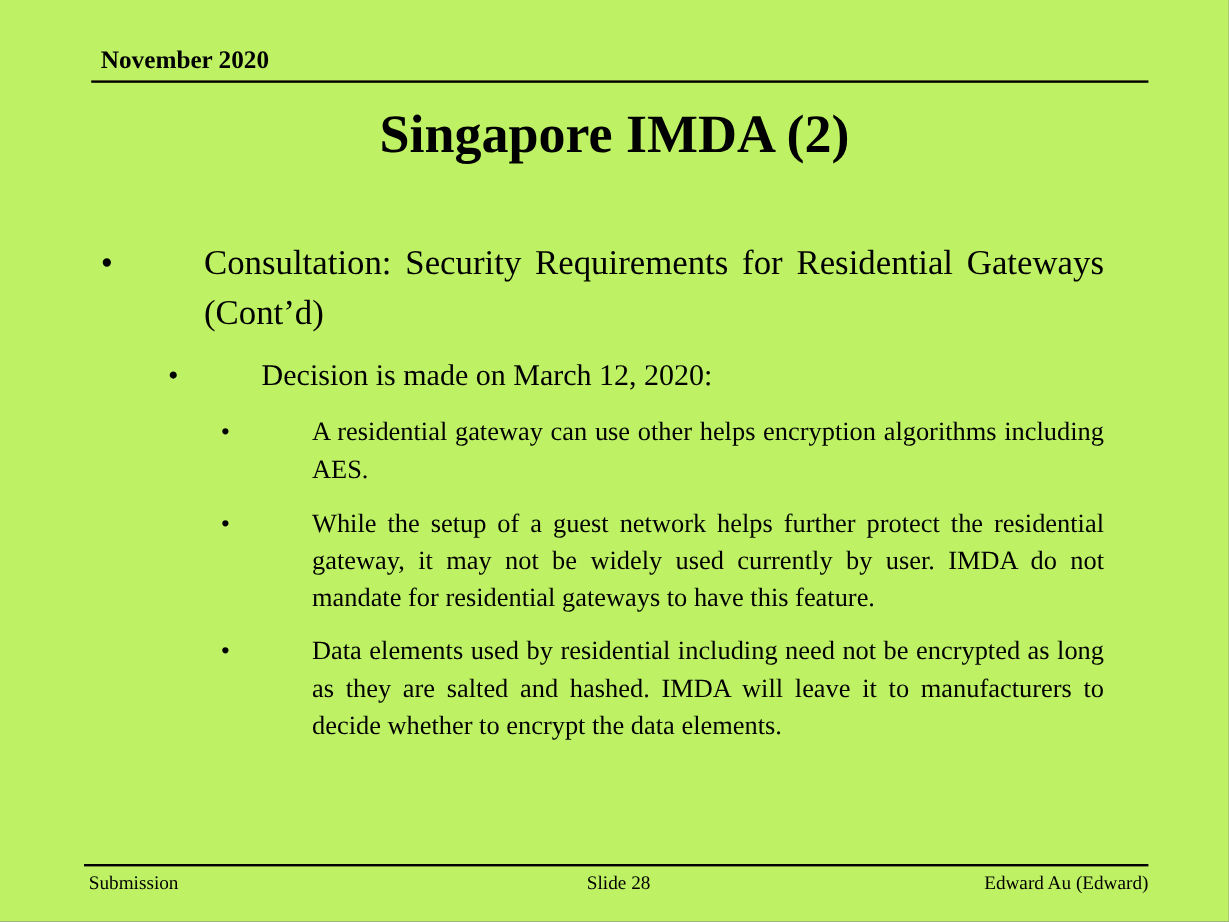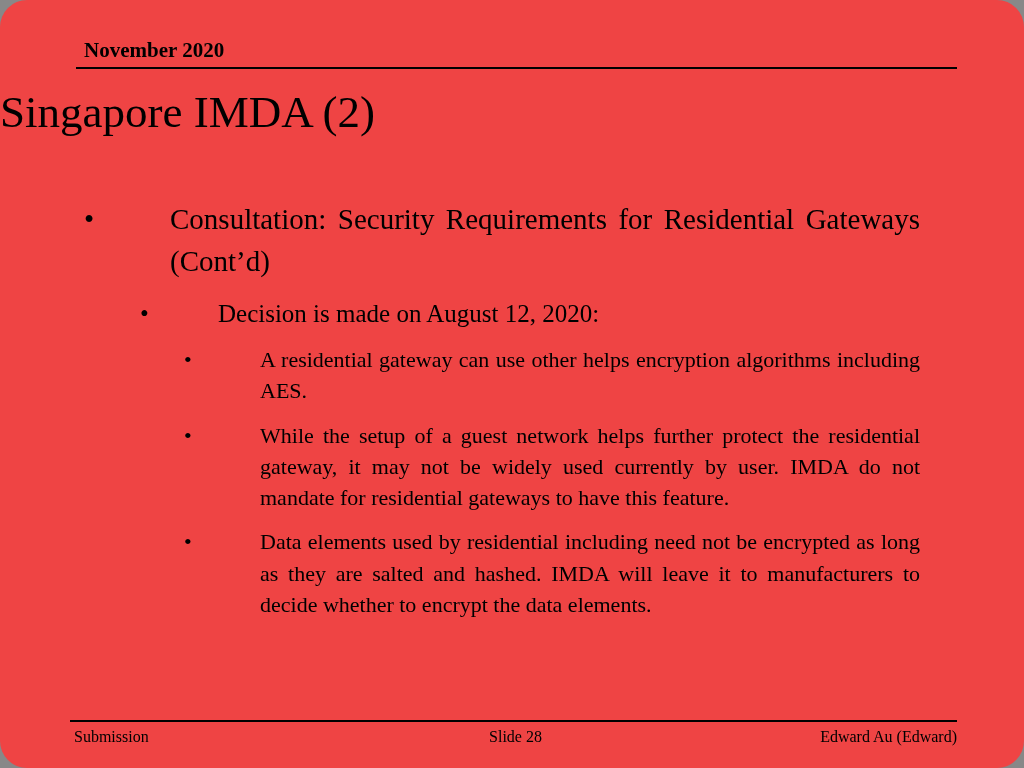--- a/index.html
+++ b/index.html
@@ -2,25 +2,24 @@
 <html><head>
 <meta charset="utf-8">
 <style>
   * { margin: 0; padding: 0; box-sizing: border-box; }
   html, body { background: #888; }
   .slide {
     position: relative;
     width: 1024px;
     height: 768px;
     margin: 0 auto;
-    background: #ef4444;
+    background: #bef264;
     color: #000000;
     font-family: "Liberation Serif", serif;
     overflow: hidden;
-    border-radius: 27px;
   }
   .header {
     position: absolute;
     top: 38px;
     left: 84px;
     right: 68px;
     display: flex;
     justify-content: space-between;
     align-items: baseline;
     font-weight: bold;
@@ -31,22 +30,23 @@
     top: 67px;
     left: 76px;
     right: 67px;
     border-top: 2px solid #000;
   }
   .title {
     position: absolute;
     top: 86px;
     left: 0;
     right: 0;
+    text-align: center;
     font-size: 45px;
-    font-weight: normal;
+    font-weight: bold;
   }
   .body {
     position: absolute;
     top: 198px;
     left: 84px;
     width: 836px;
   }
   .li { display: flex; align-items: flex-start; }
   .marker { flex: 0 0 auto; }
   .text { flex: 1 1 auto; margin-left: 48px; }
@@ -91,21 +91,21 @@
 
   <div class="body">
 
     <div class="li l1">
       <span class="marker">•</span>
       <div class="text">Consultation: Security Requirements for Residential Gateways  (Cont’d)</div>
     </div>
 
     <div class="li l2">
       <span class="marker">•</span>
-      <div class="text">Decision is made on August 12, 2020:</div>
+      <div class="text">Decision is made on March 12, 2020:</div>
     </div>
 
     <div class="li l3">
       <span class="marker">•</span>
       <div class="text">A residential gateway can use other helps encryption algorithms including AES.</div>
     </div>
 
     <div class="li l3">
       <span class="marker">•</span>
       <div class="text">While the setup of a guest network helps further protect the residential gateway, it may not be widely used currently by user. IMDA do not mandate for residential gateways to have this feature.</div>

